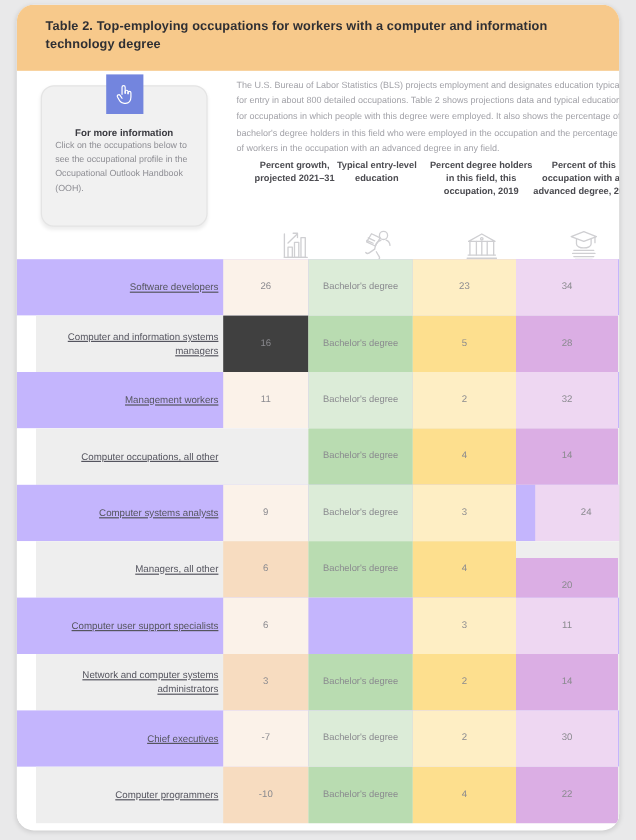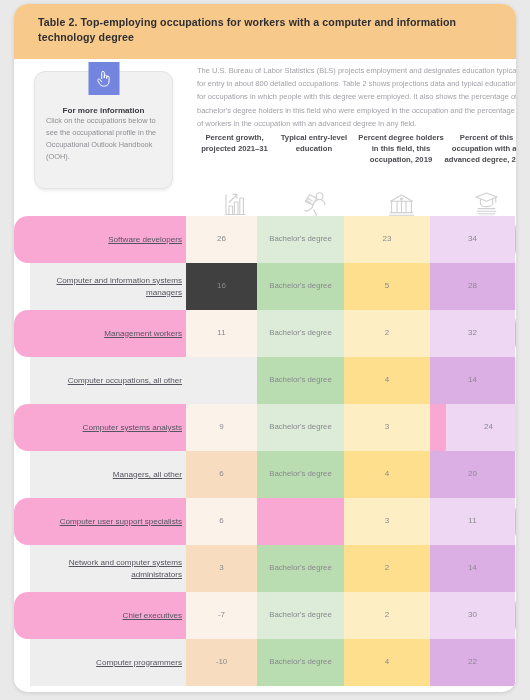--- a/index.html
+++ b/index.html
@@ -119,37 +119,37 @@
     right: 0;
     top: 53px;
     display: flex;
     justify-content: center;
     align-items: flex-end;
     height: 32px;
   }
   .col-head-icon svg { display: block; }
 
   
-  #ch-0 { left: 1px;   width: 73px; }
+  #ch-0 { left: 12px;   width: 73px; }
   #ch-1 { left: 73px;  width: 88px; }
   #ch-2 { left: 161px; width: 86px; }
   #ch-3 { left: 247px; width: 85px; }
 
   
   #table {
     position: absolute;
     left: 0;
     top: 212px;
     width: 502px;
   }
   .row {
     position: relative;
     height: 47px;
   }
-  .row.odd  { background: #f9a8d4; border-radius: 14px; }
+  .row.odd  { background: #c4b5fd; }
   .row.even { background: #ffffff; }
   .row.even .row-stripe {
     position: absolute;
     left: 16px;
     top: 0;
     width: 486px;
     height: 100%;
     background: #eeeeee;
   }
 
@@ -332,21 +332,21 @@
         <div class="cell c3" style="background: rgb(238, 215, 242); margin-left: 16px;">24</div>
       </div>
       <div class="row even">
         <div class="row-stripe"></div>
         <div class="occ-cell">
           <a class="occ-link">Managers, all other</a>
         </div>
         <div class="cell c0" style="background: rgb(247, 220, 192);">6</div>
         <div class="cell c1" style="background: rgb(185, 220, 177);">Bachelor's degree</div>
         <div class="cell c2" style="background: rgb(253, 223, 142);">4</div>
-        <div class="cell c3" style="background: rgb(219, 174, 228);">20</div>
+        <div class="cell c3" style="background: rgb(219, 174, 228); margin-top: 14px;">20</div>
       </div>
       <div class="row odd">
         <div class="occ-cell">
           <a class="occ-link">Computer user support specialists</a>
         </div>
         <div class="cell c0" style="background: rgb(251, 242, 233);">6</div>
         <div class="cell c2" style="background: rgb(254, 238, 196);">3</div>
         <div class="cell c3" style="background: rgb(238, 215, 242);">11</div>
       </div>
       <div class="row even">

